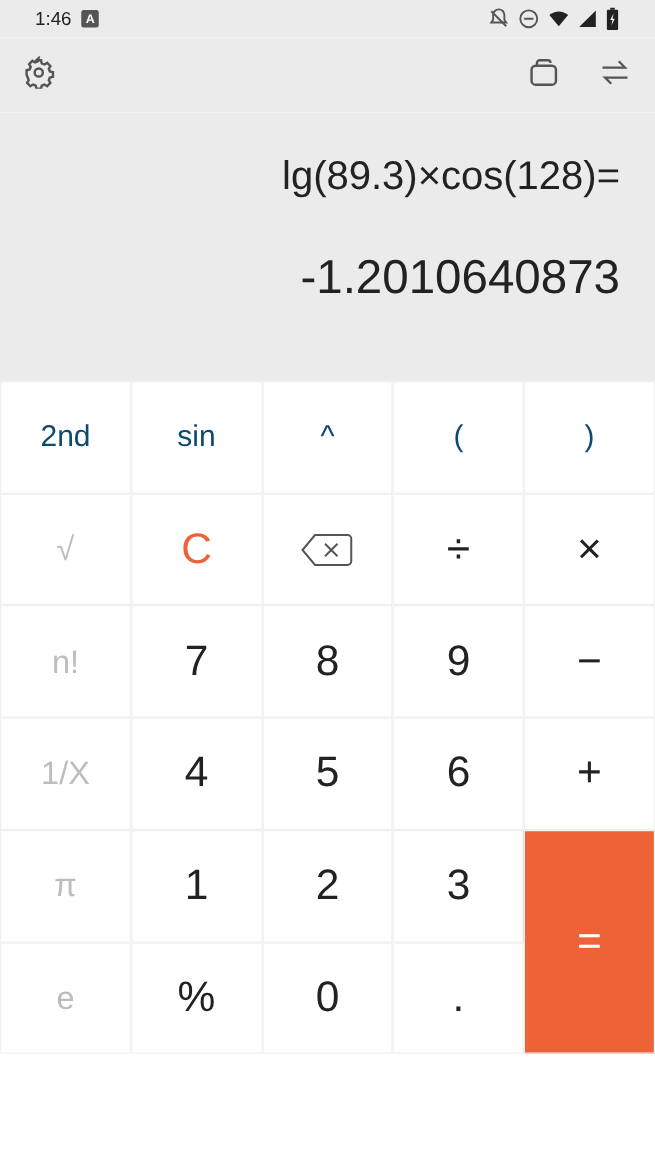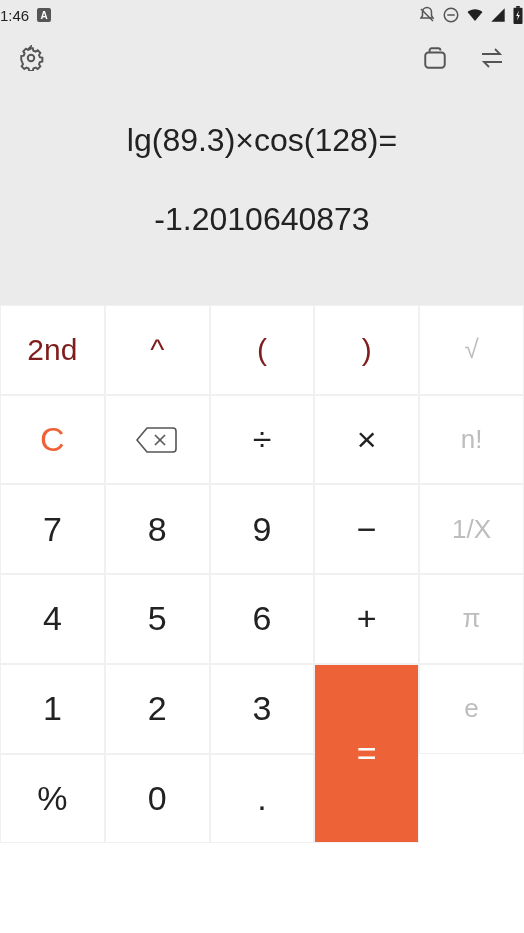--- a/index.html
+++ b/index.html
@@ -1,28 +1,28 @@
 <!DOCTYPE html>
 <html><head>
 <meta charset="utf-8">
 <style>
   * { box-sizing: border-box; margin: 0; padding: 0; }
   html, body { width: 524px; height: 933px; font-family: -apple-system, Helvetica, Arial, sans-serif; background: #fff; }
-  .status-bar { height: 30px; display: flex; justify-content: space-between; align-items: center; padding: 0 0; font-size: 15px; color: #222; background: #ebebeb; }
+  .status-bar { height: 30px; display: flex; justify-content: space-between; align-items: center; padding: 0 28px; font-size: 15px; color: #222; background: #ebebeb; }
   .status-left { display: flex; align-items: center; gap: 8px; }
   .status-right { display: flex; align-items: center; gap: 6px; }
   .status-right svg { display: block; }
   .toolbar { height: 60px; display: flex; align-items: center; justify-content: space-between; padding: 0 18px; background: #ebebeb; }
   .toolbar-right { display: flex; gap: 30px; align-items: center; }
-  .display { background: #ebebeb; height: 215px; display: flex; flex-direction: column; justify-content: flex-start; align-items: center; padding: 20px 28px 0 28px; }
+  .display { background: #ebebeb; height: 215px; display: flex; flex-direction: column; justify-content: flex-start; align-items: flex-end; padding: 20px 28px 0 28px; }
   .expression { font-size: 32px; color: #222; font-weight: 400; margin-top: 12px; }
-  .result { font-size: 32px; color: #222; font-weight: 400; margin-top: 42px; }
+  .result { font-size: 38px; color: #222; font-weight: 400; margin-top: 42px; }
   .keypad { display: grid; grid-template-columns: repeat(5, 1fr); grid-template-rows: repeat(7, 1fr); height: 628px; }
   .key { display: flex; align-items: center; justify-content: center; font-size: 30px; color: #222; background: #fff; border: 1px solid #f0f0f0; cursor: pointer; user-select: none; }
-  .key.gray { color: #7f1d1d; font-size: 30px; }
+  .key.gray { color: #0c4a6e; font-size: 24px; }
   .key.lightgray { color: #bdbdbd; font-size: 26px; }
   .key.orange-text { color: #ed6237; }
   .key.equals { background: #ed6237; color: #fff; font-size: 34px; grid-row: span 2; }
   .key.num { font-size: 34px; }
   .a-badge { width:14px; height:14px; background:#555; color:#fff; font-size:10px; display:flex; align-items:center; justify-content:center; border-radius:2px; font-weight:bold; }
 </style>
 </head>
 <body>
 
 <div class="status-bar">
@@ -76,20 +76,21 @@
   </div>
 </div>
 
 <div class="display">
   <div class="expression">lg(89.3)×cos(128)=</div>
   <div class="result">-1.2010640873</div>
 </div>
 
 <div class="keypad">
   <div class="key gray">2nd</div>
+  <div class="key gray">sin</div>
 
   <div class="key gray">^</div>
   <div class="key gray">(</div>
   <div class="key gray">)</div>
 
   <div class="key lightgray">√</div>
   <div class="key orange-text num">C</div>
   <div class="key">
     <svg width="44" height="28" viewBox="0 0 44 28" fill="none" stroke="#555" stroke-width="1.6">
         <path d="M12 2h26a3 3 0 013 3v18a3 3 0 01-3 3H12L2 14 12 2z"></path>

